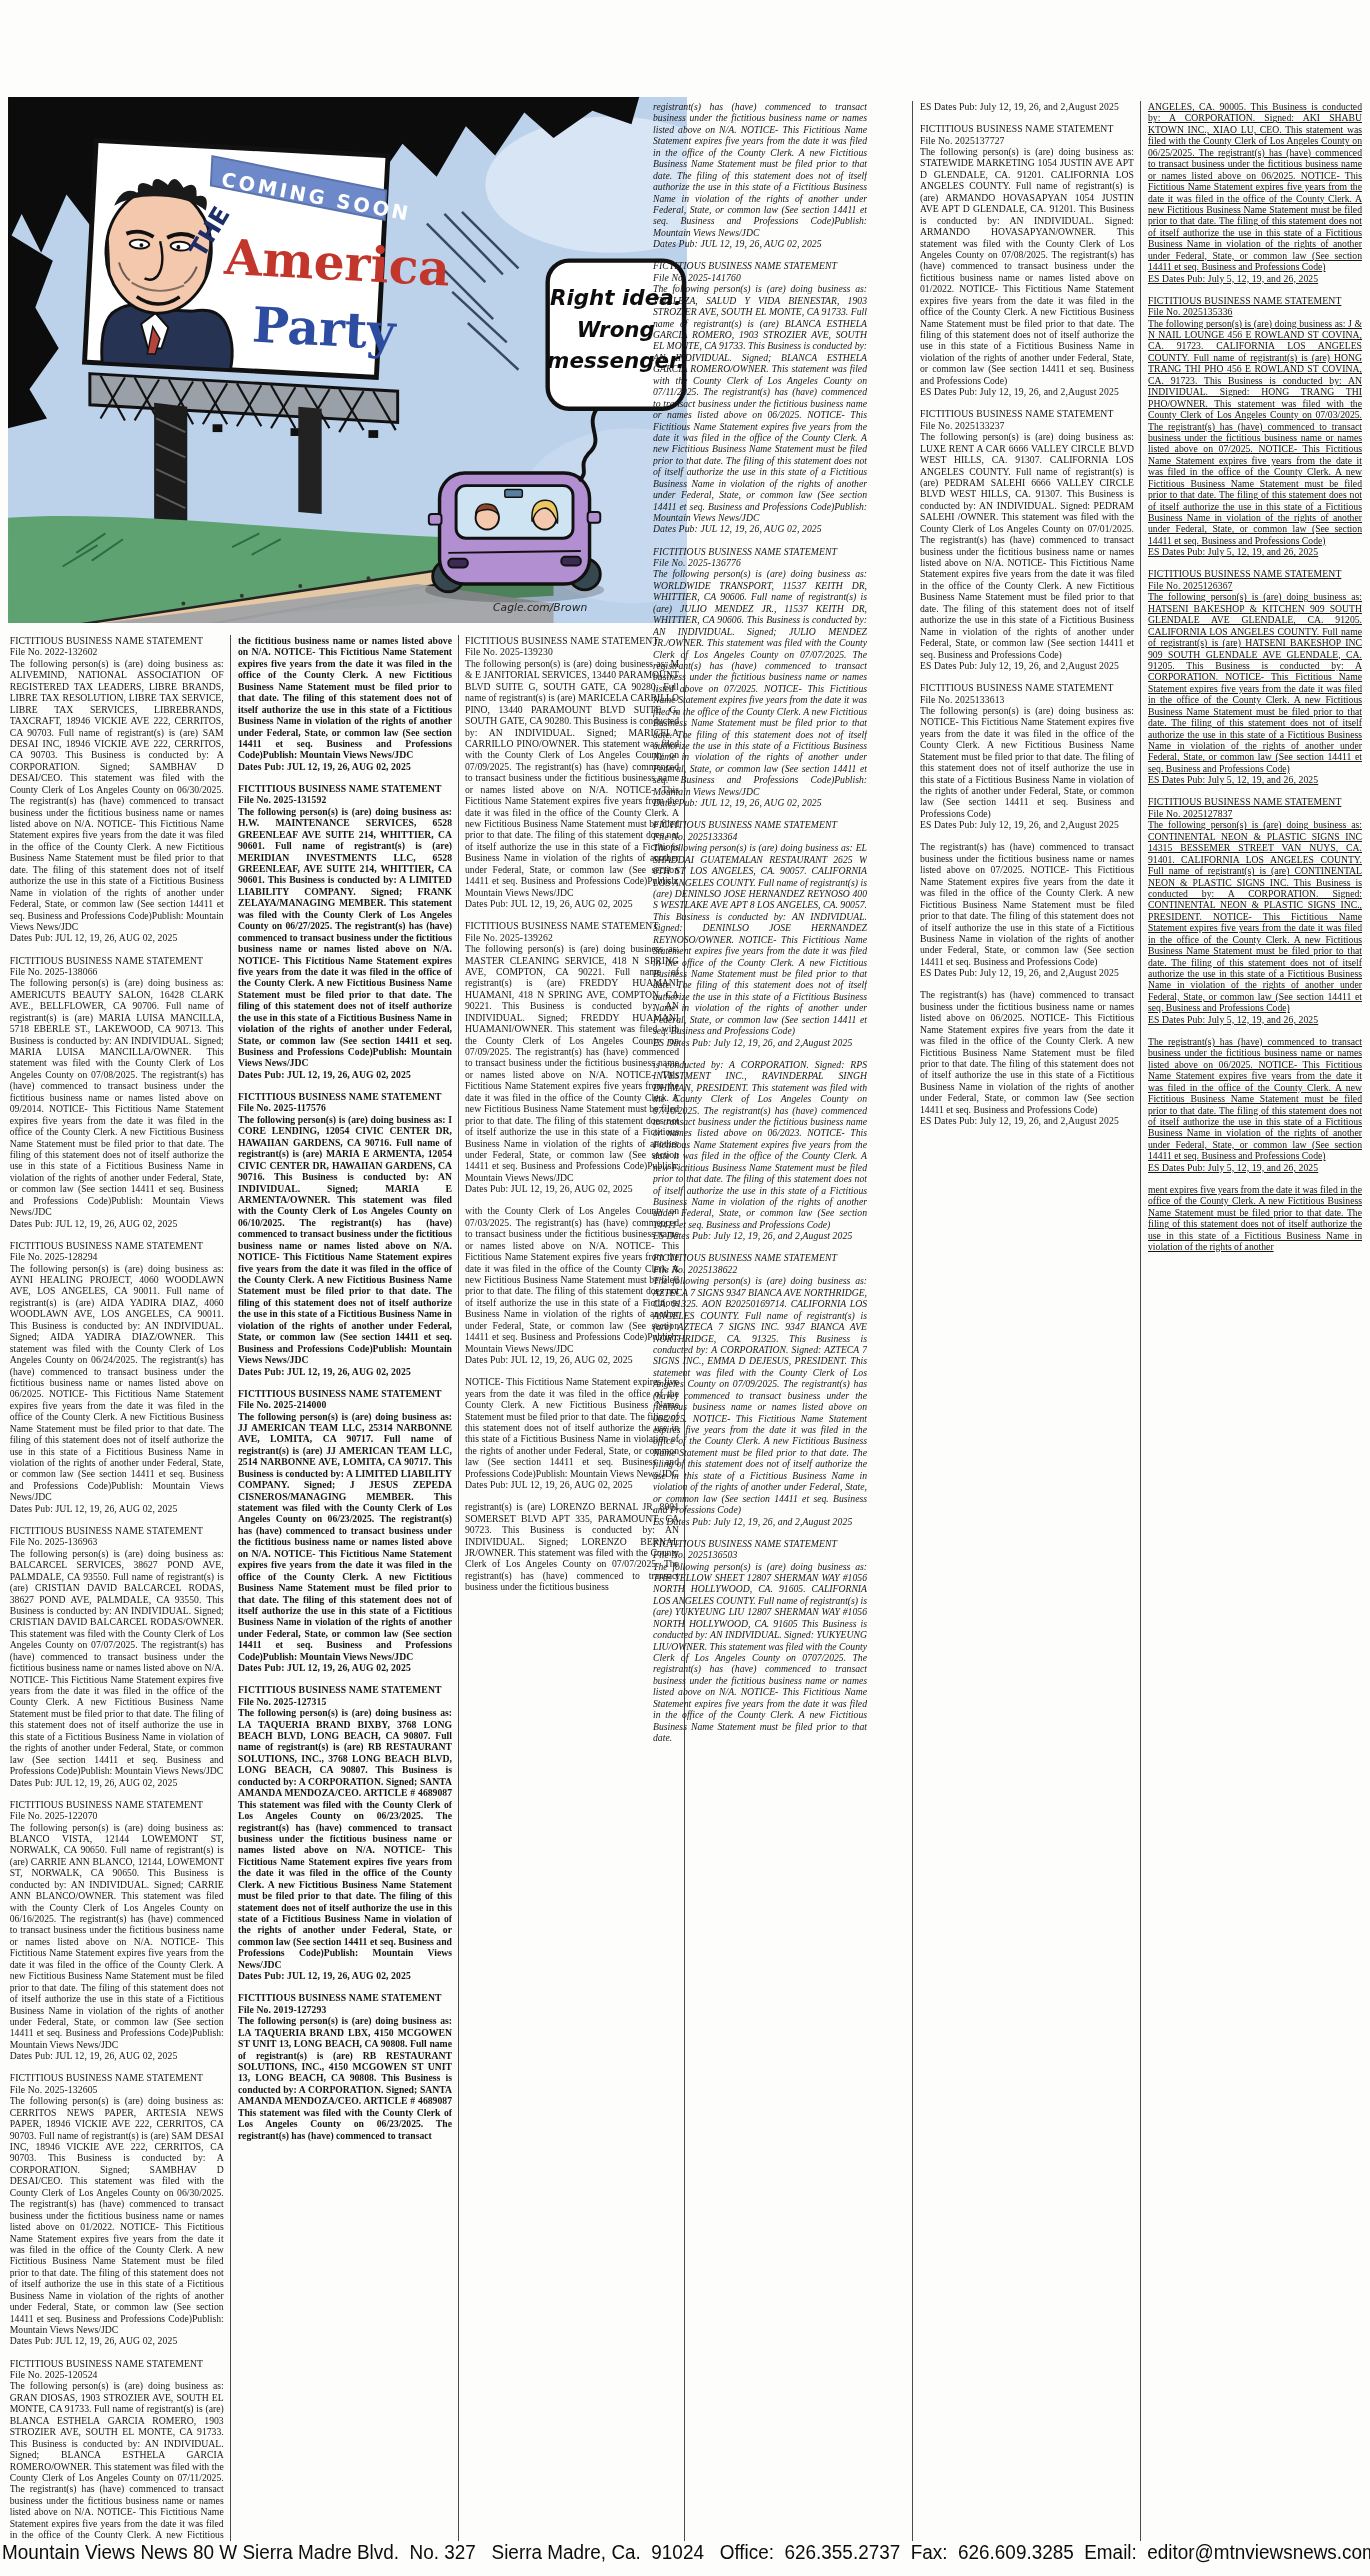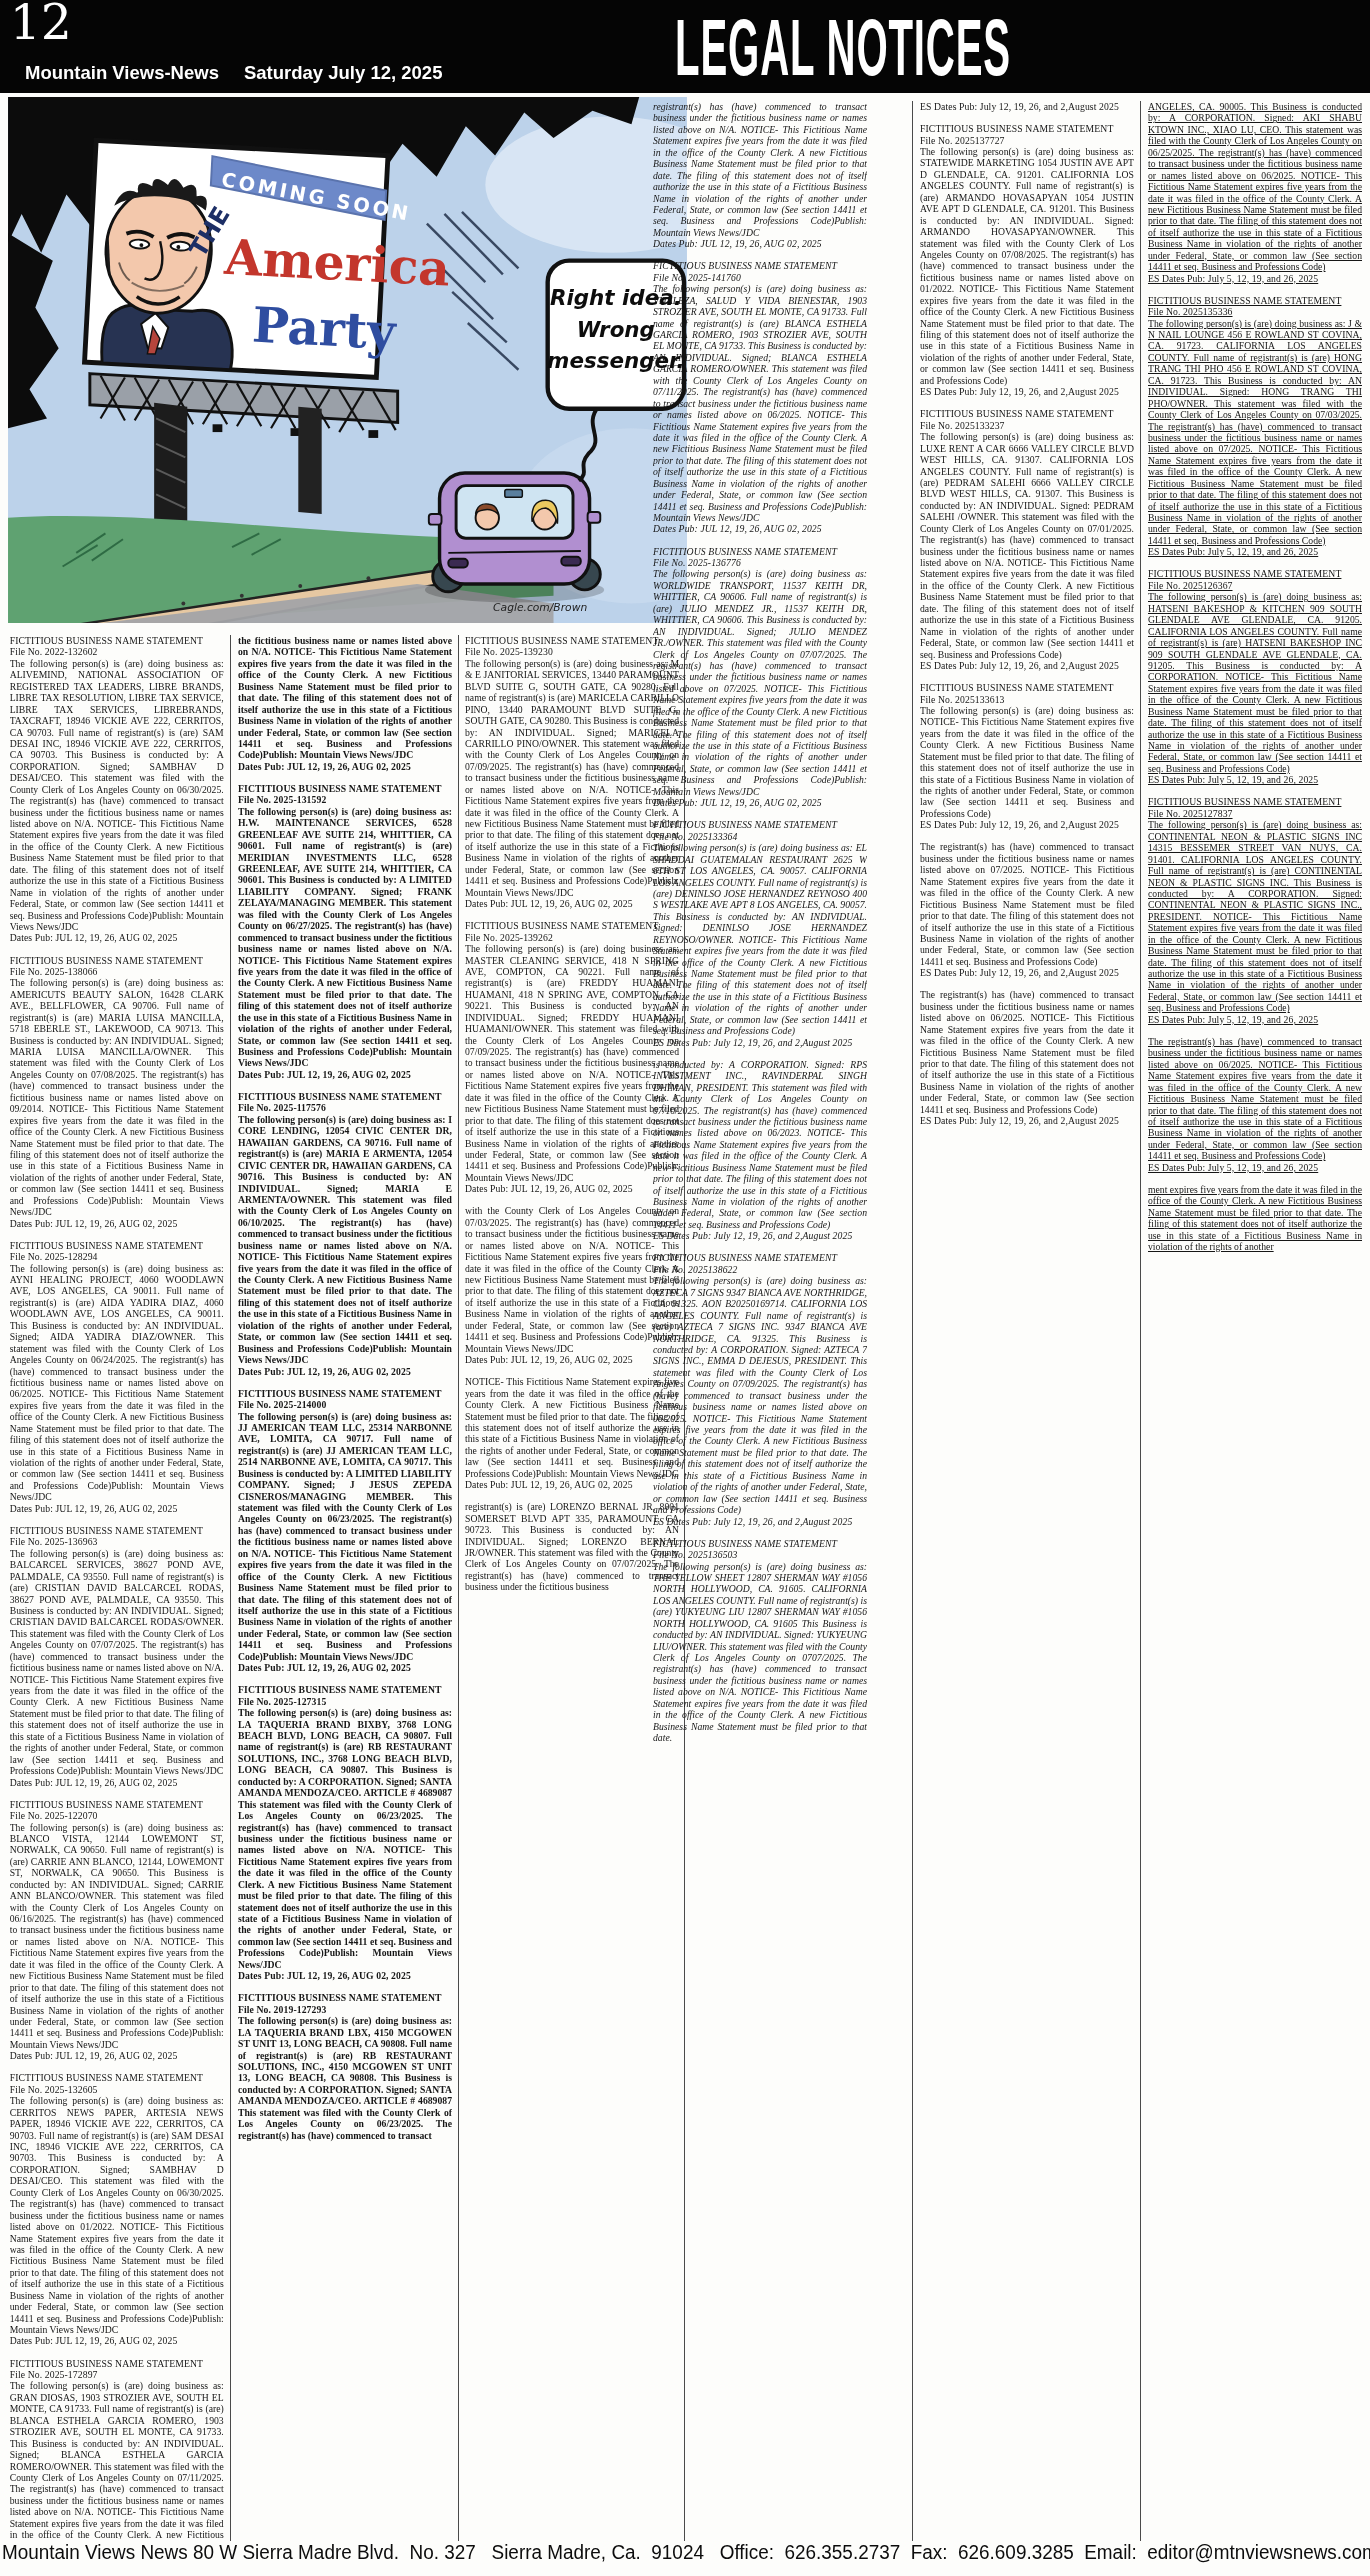--- a/index.html
+++ b/index.html
@@ -22,25 +22,20 @@
   #cartoon{position:absolute;left:7.8px;top:97px;width:679px;height:526px;}
   
   #footer{position:absolute;left:1.9px;top:2541px;width:1369px;color:#0c0c0c;
           font:19.5px "Liberation Sans",sans-serif;transform:scaleX(.97);transform-origin:left center;white-space:pre;}
 </style>
 </head>
 <body>
 
 <div id="page">
 
-  <div id="hdrbar">
-    <div id="pagenum">12</div>
-    <div id="sectitle">LEGAL NOTICES</div>
-    <div id="masthead"><span>Mountain Views-News</span><span>Saturday July 12, 2025</span></div>
-  </div>
 
   <svg id="cartoon" viewBox="0 0 697 540" xmlns="http://www.w3.org/2000/svg">
 
     <rect x="0" y="0" width="697" height="540" fill="#bcd2ea"></rect>
     <ellipse cx="620" cy="90" rx="130" ry="70" fill="#dfeaf6" opacity="0.8"></ellipse>
     <ellipse cx="640" cy="430" rx="120" ry="90" fill="#cadcef" opacity="0.7"></ellipse>
 
     <path fill="#0c0c0c" d="M0,0 L648,0 L640,28 L600,14 L560,42 L530,16 L500,60 L470,30 L440,82 L405,48 L372,96 L332,58 L300,102 L262,68 L230,112 L192,78 L160,122 L122,88 L92,142 L60,100 L34,160 L14,120 L0,150 Z"></path>
     <path fill="#0c0c0c" d="M0,140 L46,168 L28,216 L52,258 L22,300 L40,330 L0,340 Z"></path>
 
@@ -208,21 +203,21 @@
         <div class="ln">Dates Pub: JUL 12, 19, 26, AUG 02, 2025</div>
       </div>
       <div class="notice">
         <div class="ln">FICTITIOUS BUSINESS NAME STATEMENT</div>
         <div class="ln">File No. 2025-132605</div>
         <div class="p">The following person(s) is (are) doing business as: CERRITOS NEWS PAPER, ARTESIA NEWS PAPER, 18946 VICKIE AVE 222, CERRITOS, CA 90703. Full name of registrant(s) is (are) SAM DESAI INC, 18946 VICKIE AVE 222, CERRITOS, CA 90703. This Business is conducted by: A CORPORATION. Signed; SAMBHAV D DESAI/CEO. This statement was filed with the County Clerk of Los Angeles County on 06/30/2025. The registrant(s) has (have) commenced to transact business under the fictitious business name or names listed above on 01/2022. NOTICE- This Fictitious Name Statement expires five years from the date it was filed in the office of the County Clerk. A new Fictitious Business Name Statement must be filed prior to that date. The filing of this statement does not of itself authorize the use in this state of a Fictitious Business Name in violation of the rights of another under Federal, State, or common law (See section 14411 et seq. Business and Professions Code)Publish: Mountain Views News/JDC</div>
         <div class="ln">Dates Pub: JUL 12, 19, 26, AUG 02, 2025</div>
       </div>
       <div class="notice">
         <div class="ln">FICTITIOUS BUSINESS NAME STATEMENT</div>
-        <div class="ln">File No. 2025-172897</div>
+        <div class="ln">File No. 2025-120524</div>
         <div class="p">The following person(s) is (are) doing business as: GRAN DIOSAS, 1903 STROZIER AVE, SOUTH EL MONTE, CA 91733. Full name of registrant(s) is (are) BLANCA ESTHELA GARCIA ROMERO, 1903 STROZIER AVE, SOUTH EL MONTE, CA 91733. This Business is conducted by: AN INDIVIDUAL. Signed; BLANCA ESTHELA GARCIA ROMERO/OWNER. This statement was filed with the County Clerk of Los Angeles County on 07/11/2025. The registrant(s) has (have) commenced to transact business under the fictitious business name or names listed above on N/A. NOTICE- This Fictitious Name Statement expires five years from the date it was filed in the office of the County Clerk. A new Fictitious Business Name Statement must be filed prior to that date. The filing of this statement does not of itself authorize the use in this state of a Fictitious Business Name in violation of the rights of another under Federal, State, or common law (See section 14411 et seq. Business and Professions Code)Publish: Mountain Views News/JDC</div>
       </div>
     </div>
   <div class="col short" style="left:238px;font-weight:bold;">
       <div class="notice">
         <div class="p">the fictitious business name or names listed above on N/A. NOTICE- This Fictitious Name Statement expires five years from the date it was filed in the office of the County Clerk. A new Fictitious Business Name Statement must be filed prior to that date. The filing of this statement does not of itself authorize the use in this state of a Fictitious Business Name in violation of the rights of another under Federal, State, or common law (See section 14411 et seq. Business and Professions Code)Publish: Mountain Views News/JDC</div>
         <div class="ln">Dates Pub: JUL 12, 19, 26, AUG 02, 2025</div>
       </div>
       <div class="notice">
         <div class="ln">FICTITIOUS BUSINESS NAME STATEMENT</div>

